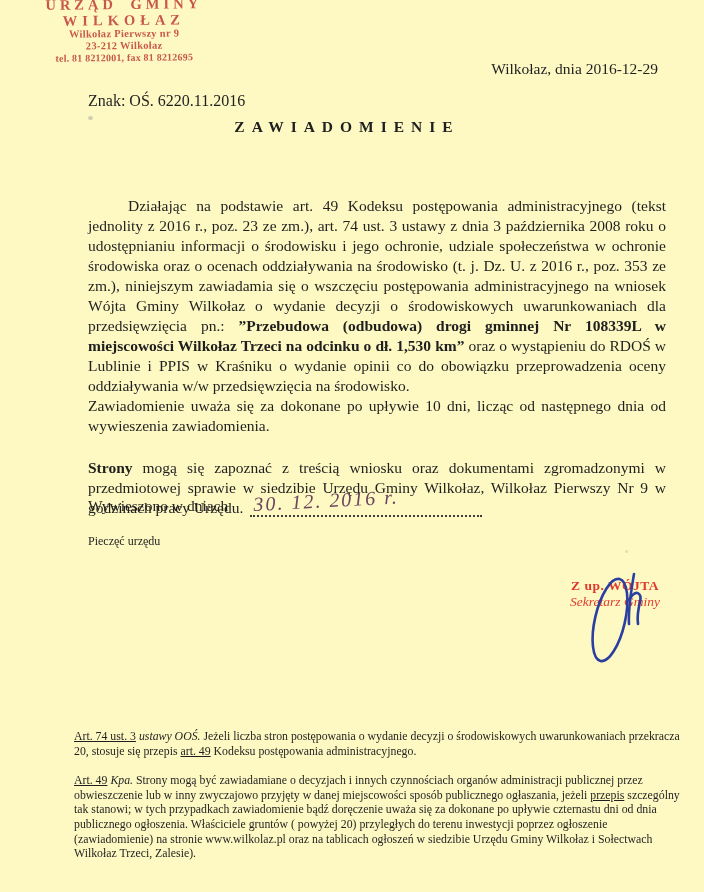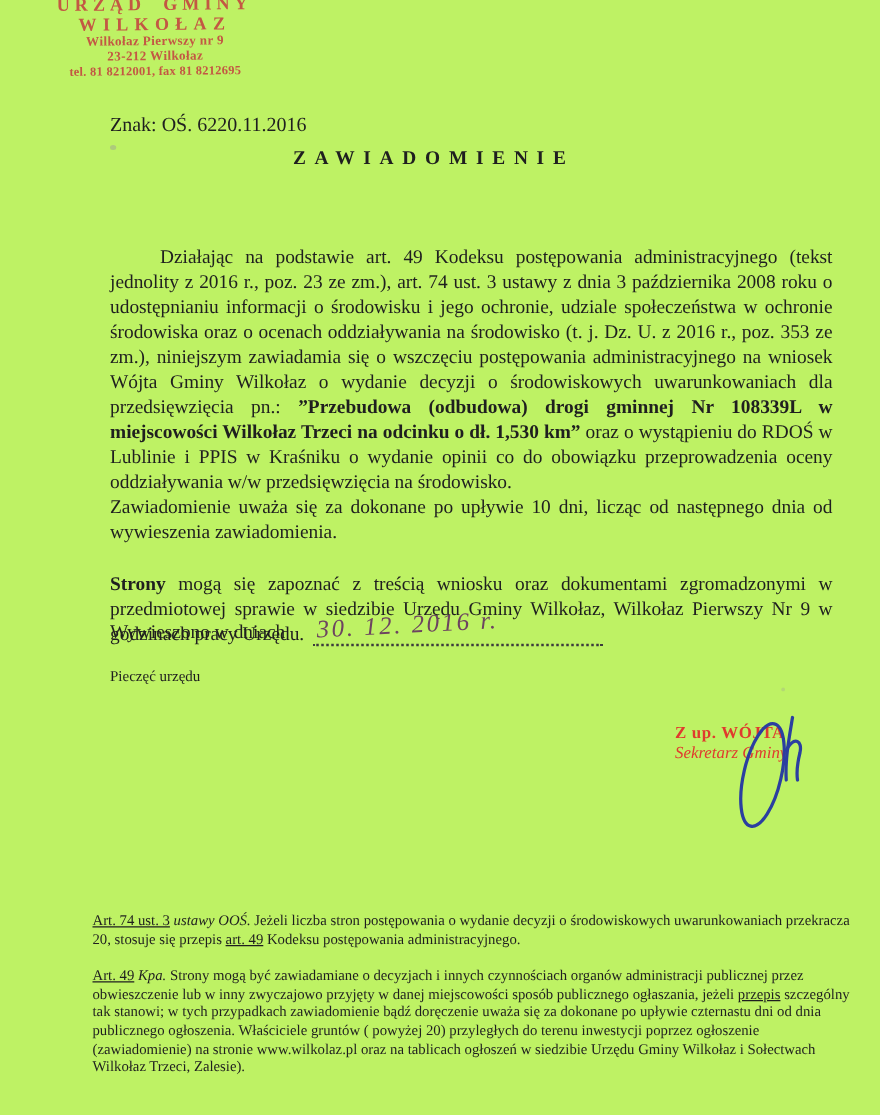--- a/index.html
+++ b/index.html
@@ -4,21 +4,21 @@
 <style>
   * { margin:0; padding:0; box-sizing:border-box; }
   html,body { width:704px; height:892px; }
   body {
     font-family:"Liberation Serif", serif;
     background:#ffffff;
     color:var(--text, #1f1f1f);
     position:relative;
     overflow:hidden;
   }
-  .page { position:absolute; inset:0; background:#bef264; }
+  .page { position:absolute; inset:0; background:#fef9c3; }
 
   
   .stamp {
     position:absolute; left:24px; top:-4px; width:200px;
     text-align:center; color:var(--stamp_red);
     transform:rotate(-0.6deg); opacity:.92;
     line-height:1.12;
   }
   .stamp .big { font-size:14.5px; font-weight:700; letter-spacing:4px; word-spacing:6px; }
   .stamp .big2 { font-size:14.5px; font-weight:700; letter-spacing:5px; }
@@ -57,21 +57,21 @@
     position:absolute; left:4px; bottom:-1px; white-space:nowrap;
     font-style:italic; font-size:20px; letter-spacing:2px;
     color:var(--ink_purple); transform:rotate(-3deg); transform-origin:left bottom;
   }
 
   .seal-label { position:absolute; left:88px; top:534px; font-size:12px; }
 
   
   .sig-block {
     position:absolute; left:540px; top:578px; width:150px;
-    text-align:left; color:var(--signature_red);
+    text-align:center; color:var(--signature_red);
   }
   .sig-line1 { font-size:13.5px; font-weight:700; letter-spacing:.5px; }
   .sig-line2 { font-size:15px; font-weight:700; font-style:italic; margin-top:24px; }
   .sig-line3 { font-size:13.5px; font-style:italic; }
   .scribble { position:absolute; left:38px; top:-8px; width:84px; height:104px; pointer-events:none; }
 
   
   .footnotes { position:absolute; left:74px; top:729px; width:606px; font-size:11.8px; line-height:14.6px; }
   .footnotes .note2 { margin-top:15px; }
 
@@ -86,20 +86,21 @@
 <div class="page">
 
   <div class="stamp">
     <div class="big">URZĄD GMINY</div>
     <div class="big2">WILKOŁAZ</div>
     <div class="small">Wilkołaz Pierwszy nr 9</div>
     <div class="small">23-212 Wilkołaz</div>
     <div class="smaller">tel. 81 8212001, fax 81 8212695</div>
   </div>
 
+  <div class="date-line">Wilkołaz, dnia 2016-12-29</div>
 
   <div class="ref-line">Znak: OŚ. 6220.11.2016</div>
 
   <div class="title">ZAWIADOMIENIE</div>
 
   <div class="body-text">
     <p class="indent"><span>Działając na podstawie art. 49 Kodeksu postępowania administracyjnego (tekst jednolity z 2016 r., poz. 23 ze zm.), art. 74 ust. 3 ustawy z dnia 3 października 2008 roku o udostępnianiu informacji o środowisku i jego ochronie, udziale społeczeństwa w ochronie środowiska oraz o ocenach oddziaływania na środowisko (t. j. Dz. U. z 2016 r., poz. 353 ze zm.), niniejszym zawiadamia się o wszczęciu postępowania administracyjnego na wniosek Wójta Gminy Wilkołaz o wydanie decyzji o środowiskowych uwarunkowaniach dla przedsięwzięcia pn.: </span><span class="st-b">”Przebudowa (odbudowa) drogi gminnej Nr 108339L w miejscowości Wilkołaz Trzeci na odcinku o dł. 1,530 km”</span><span> oraz o wystąpieniu do RDOŚ w Lublinie i PPIS w Kraśniku o wydanie opinii co do obowiązku przeprowadzenia oceny oddziaływania w/w przedsięwzięcia na środowisko.</span></p>
     <p><span>Zawiadomienie uważa się za dokonane po upływie 10 dni, licząc od następnego dnia od wywieszenia zawiadomienia.</span></p>
     <p class="gap"><span class="st-b">Strony</span><span> mogą się zapoznać z treścią wniosku oraz dokumentami zgromadzonymi w przedmiotowej sprawie w siedzibie Urzędu Gminy Wilkołaz, Wilkołaz Pierwszy  Nr 9 w godzinach pracy Urzędu.</span></p>
   </div>

